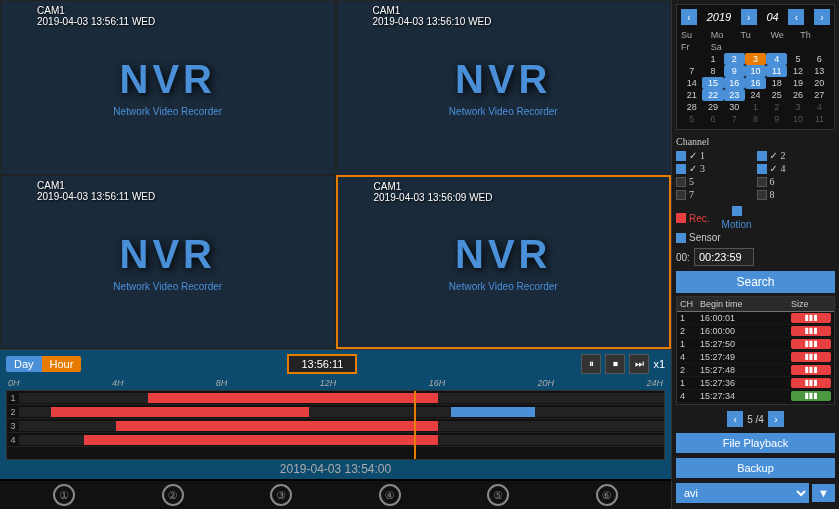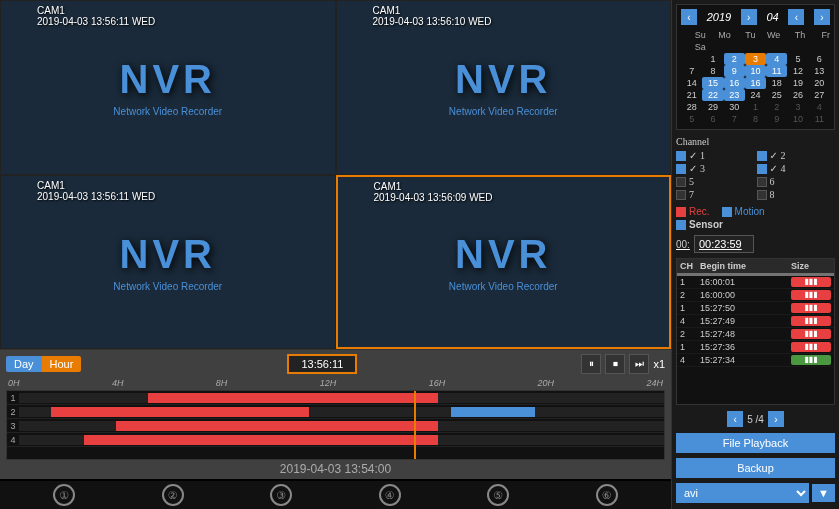--- a/index.html
+++ b/index.html
@@ -69,21 +69,21 @@
     }
 
     .nvr-subtitle {
       font-size: 10px;
       color: #4a90d9;
       margin-top: 4px;
     }
 
     
     .timeline-area {
-      background: #404040;
+      background: #0c4a6e;
       height: 130px;
       padding: 4px 6px;
       border-top: 1px solid #333;
     }
 
     .timeline-controls {
       display: flex;
       align-items: center;
       gap: 6px;
       margin-bottom: 4px;
@@ -268,22 +268,22 @@
       color: #fff;
       font-size: 11px;
     }
 
     .cal-grid {
       width: 100%;
     }
 
     .cal-day-headers {
       display: grid;
-      grid-template-columns: repeat(6, 1fr);
-      text-align: right;
+      grid-template-columns: repeat(5, 1fr);
+      text-align: left;
     }
 
     .cal-day-header {
       font-size: 9px;
       color: #aaa;
       padding: 1px 0;
     }
 
     .cal-days {
       display: grid;
@@ -393,30 +393,28 @@
       font-size: 10px;
       color: #e84040;
     }
 
     .type-label.motion {
       color: #4a90d9;
     }
 
     .type-label.sensor {
       color: #ccc;
-      font-weight: bold;
     }
 
     
     .time-section {
       display: flex;
       align-items: center;
       gap: 4px;
       padding: 2px 0;
-      text-decoration: underline;
     }
 
     .time-field {
       background: #222;
       border: 1px solid #555;
       color: #fff;
       font-size: 11px;
       width: 60px;
       padding: 2px 4px;
     }
@@ -439,22 +437,21 @@
       border: 1px solid #333;
       flex: 1;
       overflow: hidden;
     }
 
     .results-header {
       display: grid;
       grid-template-columns: 20px 1fr 40px;
       background: #2a2a2a;
       padding: 2px 3px;
-      border-bottom: 3px solid #737373;
-      font-weight: bold;
+      border-bottom: 1px solid #737373;
     }
 
     .results-header span {
       font-size: 9px;
       color: #ccc;
     }
 
     .results-row {
       display: grid;
       grid-template-columns: 20px 1fr 40px;
@@ -808,38 +805,39 @@
         </div>
       </div>
     </div>
 
     <div class="type-section">
       <div class="type-row">
         <div class="type-item">
           <div class="type-checkbox"></div>
           <span class="type-label">Rec.</span>
         </div>
-        <div class="type-item" style="margin-left:8px;">
+        <div class="type-item" style="margin-left:8px;flex-direction:column;">
           <div class="type-checkbox motion"></div>
           <span class="type-label motion">Motion</span>
         </div>
       </div>
       <div class="type-row">
         <div class="type-item">
           <div class="type-checkbox sensor"></div>
           <span class="type-label sensor">Sensor</span>
         </div>
       </div>
     </div>
 
     <div class="time-section">
       <span style="color:#ccc;font-size:10px;">00:</span>
       <input class="time-field" type="text" value="00:23:59" style="">
     </div>
 
+    <button class="search-btn">Search</button>
 
     <div class="results-table">
       <div class="results-header">
         <span>CH</span>
         <span>Begin time</span>
         <span>Size</span>
       </div>
       <div id="results-rows-container">
       <div class="results-row">
       <span>1</span>

